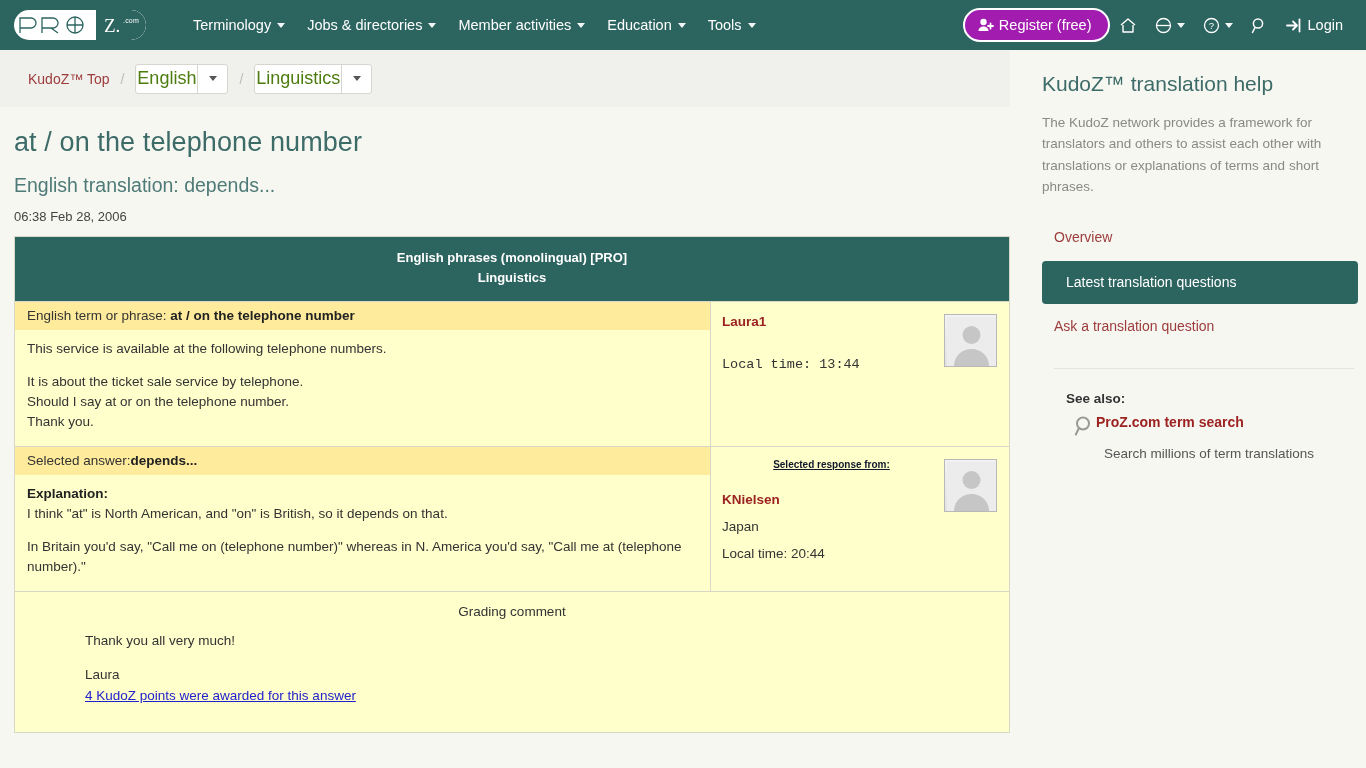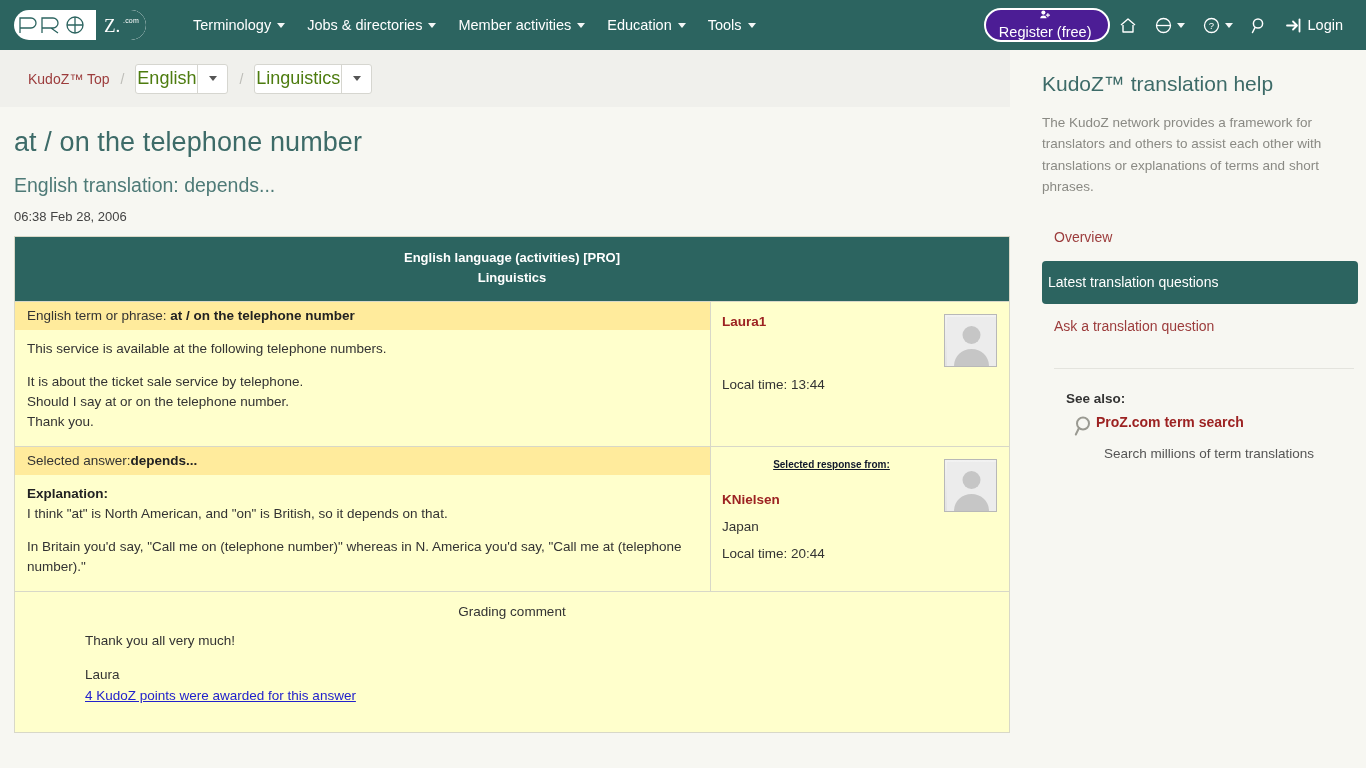--- a/index.html
+++ b/index.html
@@ -66,31 +66,30 @@
     border-top: 5px solid #ffffff;
     display: inline-block;
     opacity: .95;
   }
 
   .nav-right {
     margin-left: auto; margin-right: 14px;
     display: flex; align-items: center;
   }
   .btn-register {
-    background: #4c1d95;
+    background: #a21caf;
     border: 2px solid #ffffff;
     border-radius: 20px;
     color: #ffffff;
     font-size: 14.5px;
     height: 34px;
     padding: 0 16px 0 13px;
     display: flex; align-items: center; gap: 5px;
     cursor: pointer;
     white-space: nowrap;
-    flex-direction: column;
   }
   .icon-btn {
     color: #ffffff;
     padding: 4px 9px;
     cursor: pointer;
     display: flex; align-items: center; gap: 5px;
     font-size: 15px;
   }
   .icon-btn svg { display: block; }
   .login-label { font-size: 14.5px; color: #fff; }
@@ -273,21 +272,21 @@
     display: block;
     color: #9c3c3c; font-size: 14px;
     padding: 6px 0 6px 12px;
     cursor: pointer;
   }
   .sb-banner {
     background: #2c6460;
     color: #ffffff;
     font-size: 14px;
     border-radius: 4px;
-    padding: 13px 0 14px 6px;
+    padding: 13px 0 14px 24px;
     margin: 10px 0 8px 0;
     width: 316px;
     cursor: pointer;
   }
   .sb-divider {
     border-top: 1px solid #e4e4de;
     margin: 28px 12px 0 12px;
     width: 300px;
   }
   .sb-seealso {
@@ -425,21 +424,21 @@
 <div class="main">
 
   <h1 class="page-title">at / on the telephone number</h1>
   <h2 class="sub-title">English translation: depends...</h2>
   <div class="timestamp">06:38 Feb 28, 2006</div>
 
   <table class="qa-table">
     <tbody>
         <tr>
       <td class="qa-head" colspan="2">
-        <div>English language (activities) [PRO]</div>
+        <div>English phrases (monolingual) [PRO]</div>
         <div>Linguistics</div>
       </td>
     </tr>
 
     <tr>
       <td class="qa-cell-left">
         <div class="hl-row">
           <span>English term or phrase:</span>
           <b>at / on the telephone number</b>
         </div>
@@ -453,21 +452,21 @@
       </td>
       <td class="qa-cell-right">
         <div class="user-name">Laura1</div>
         <div class="avatar" style="top:12px; right:12px;">
           <svg width="49" height="49" viewBox="0 0 49 49" aria-hidden="true">
             <rect width="49" height="49" fill="#ececec"></rect>
             <circle cx="24.5" cy="18" r="9" fill="#c6c6c6"></circle>
             <path d="M7 49 c0-10 8-17 17.5-17 s17.5 7 17.5 17z" fill="#c6c6c6"></path>
           </svg>
         </div>
-        <div class="local-time" style="margin-top:48px;">Local time: 13:44</div>
+        <div class="local-time" style="margin-top:28px;font-family:Liberation Mono, monospace;">Local time: 13:44</div>
       </td>
     </tr>
 
     <tr>
       <td class="qa-cell-left">
         <div class="hl-row">
           <span>Selected answer:</span><b class="hl-answer">depends...</b>
         </div>
         <div class="qa-body">
           <div><b>Explanation:</b></div>

